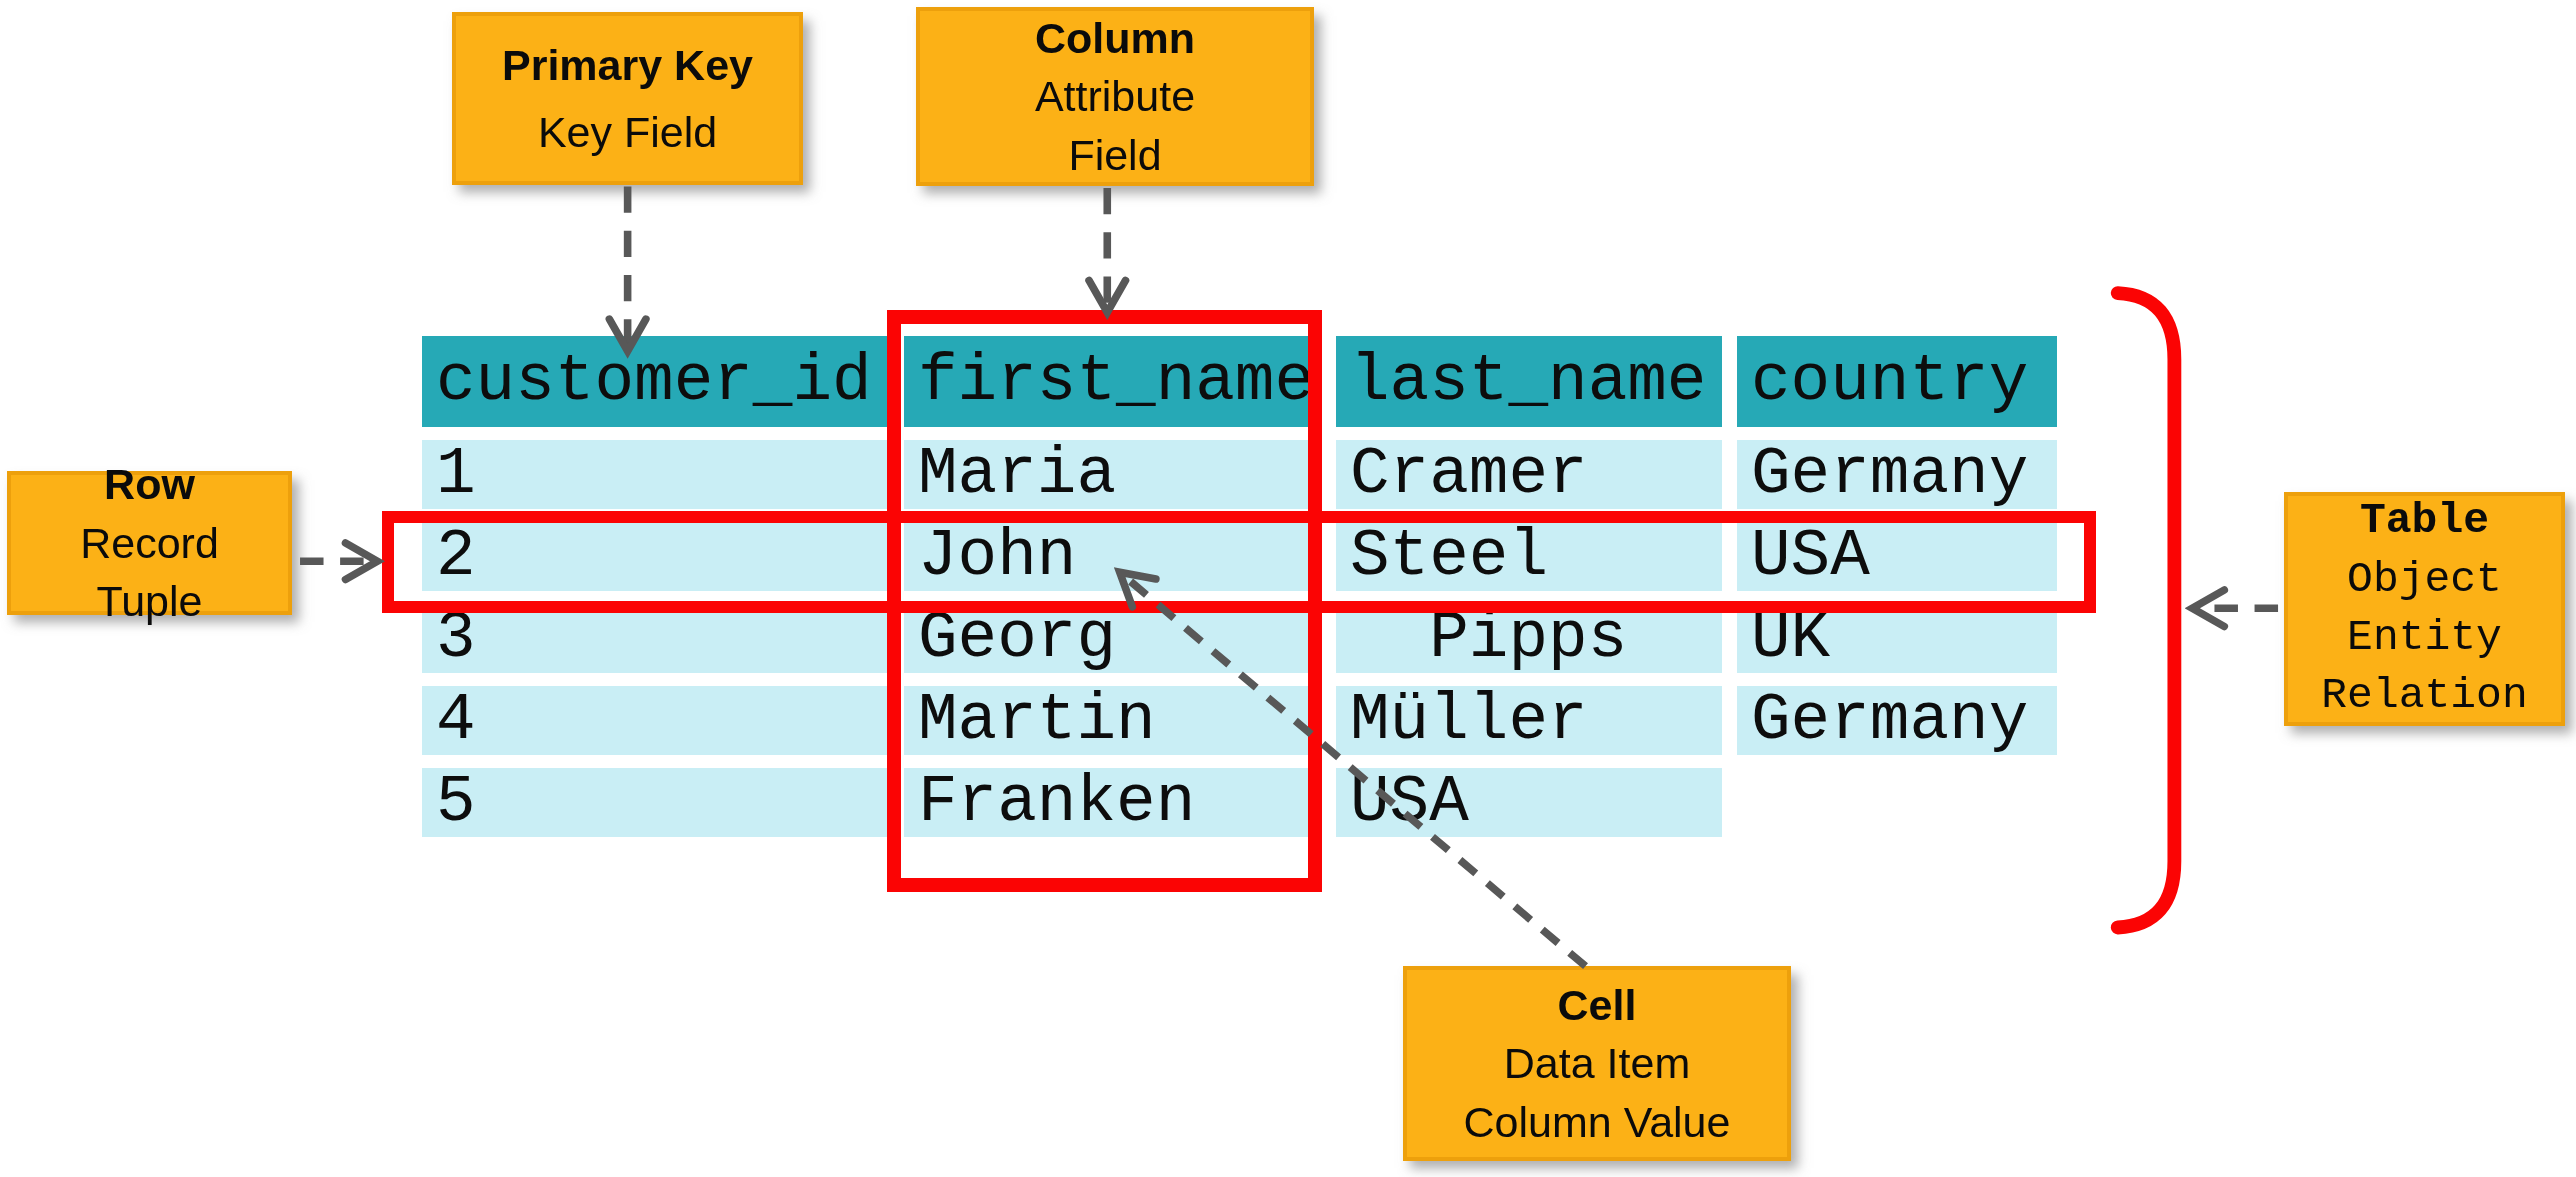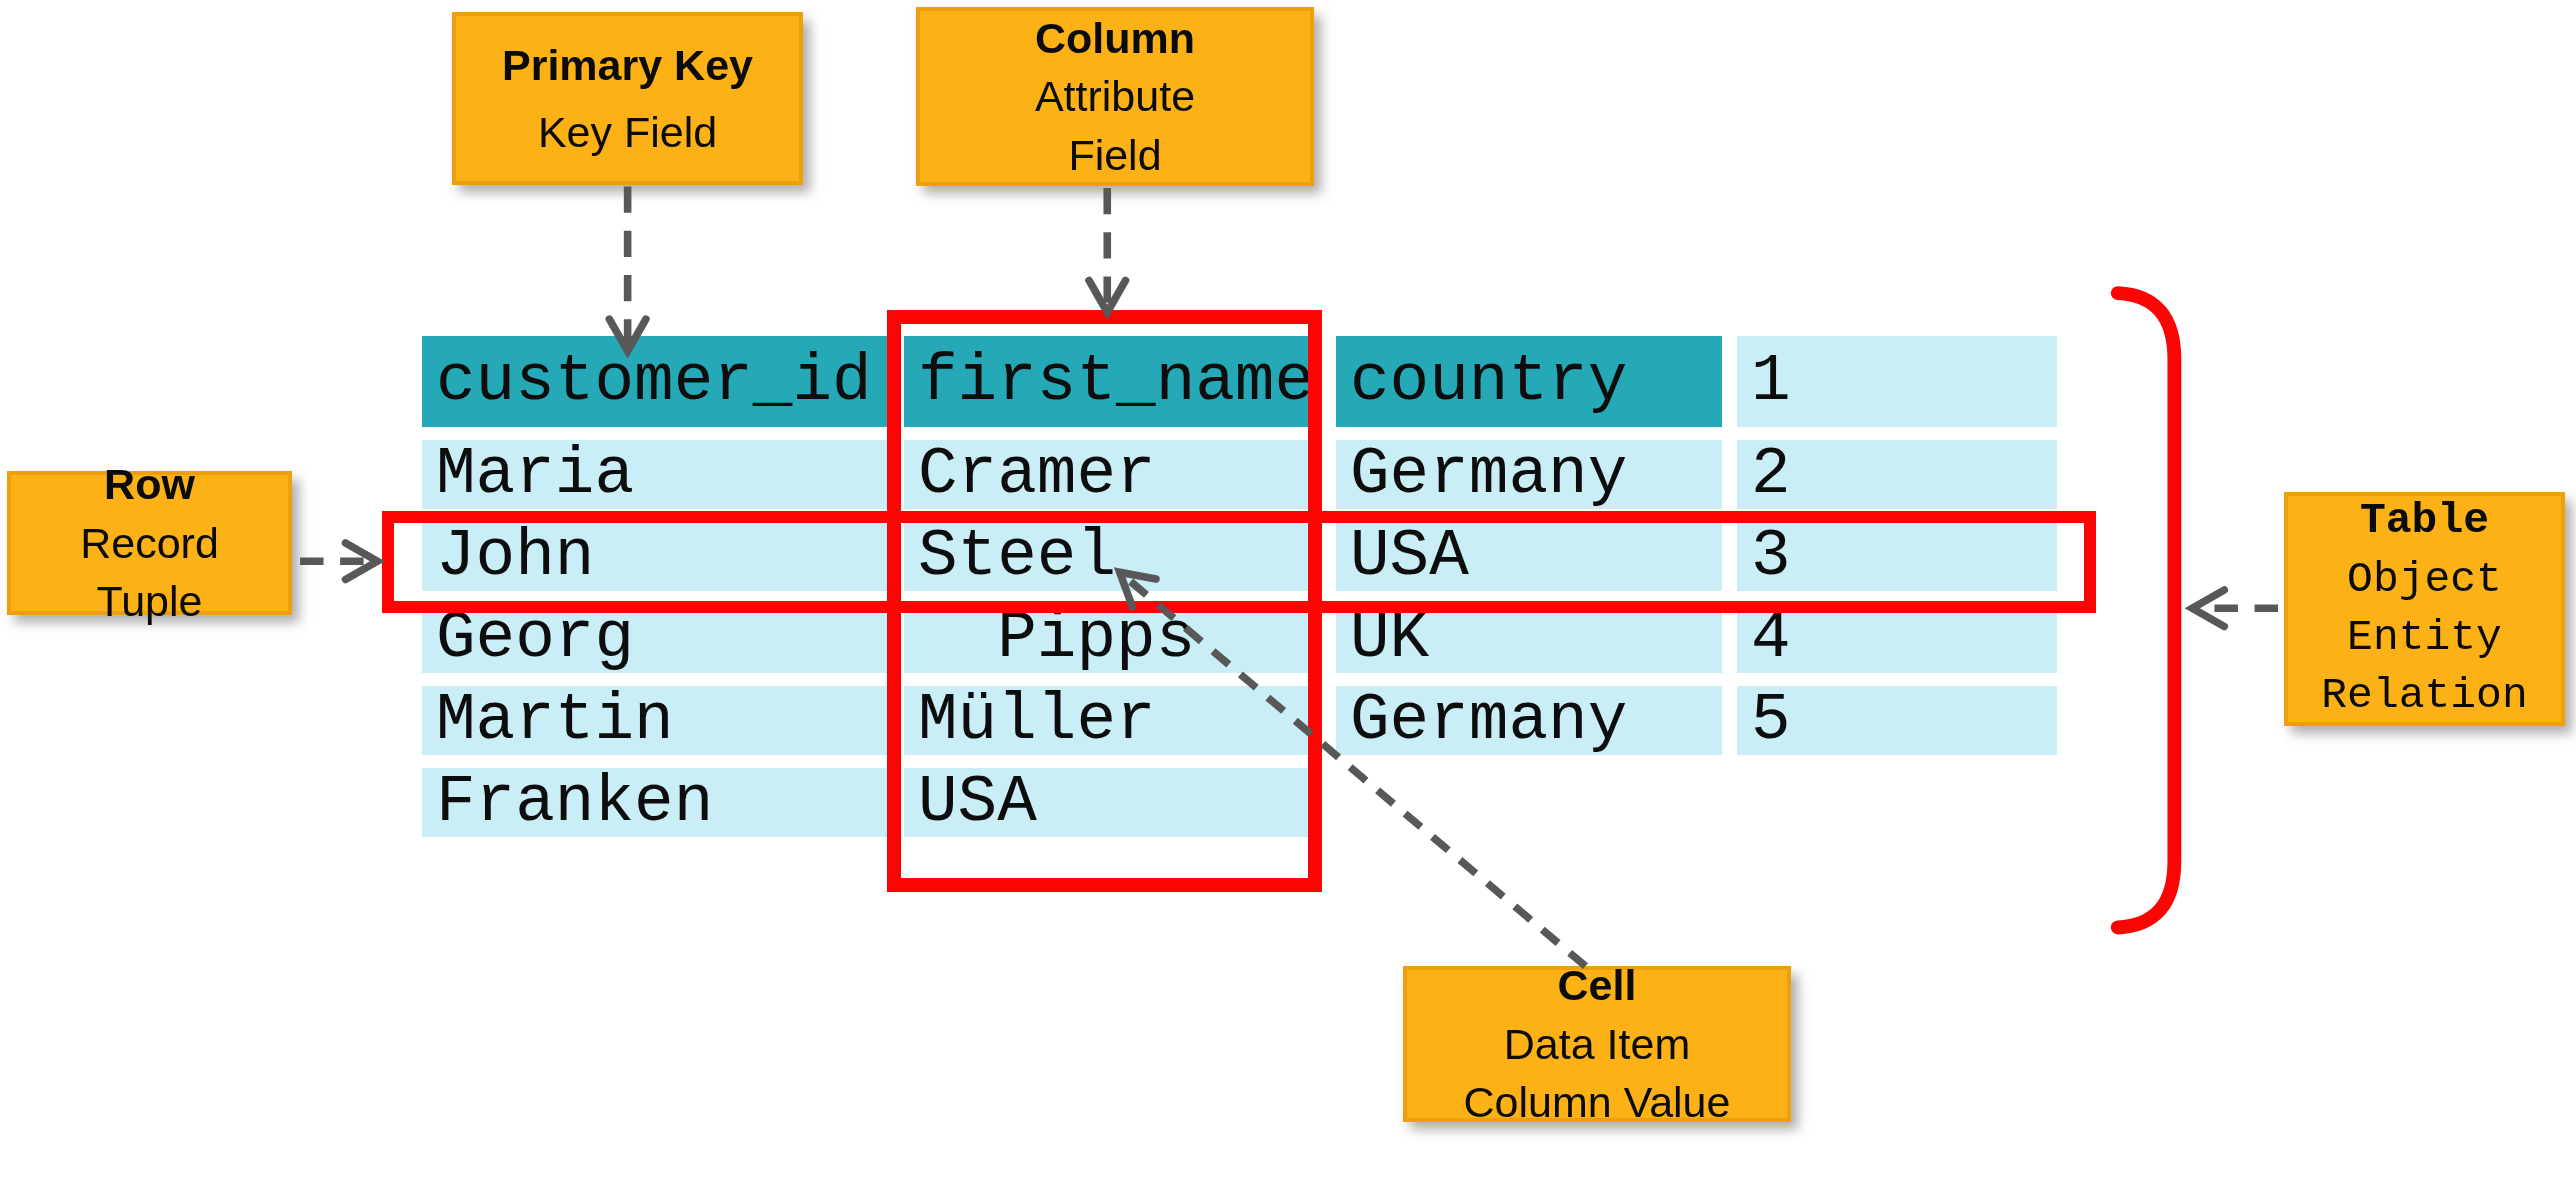--- a/index.html
+++ b/index.html
@@ -21,21 +21,21 @@
     text-align:center;color:#0b0b0b;
     font-size:43px;line-height:1.36;
     box-sizing:border-box;
   }
   .callout .t{font-weight:bold;}
 
   #co-pk   {left:452px;  top:12.4px;   width:351px; height:173px;gap:8px;}
   #co-col  {left:916px; top:7px;   width:398px; height:179px;}
   #co-row  {left:7px;   top:471px;  width:285px; height:144px;}
   #co-table{left:2284px; top:492px;  width:281px; height:234px;font-family:Liberation Mono, monospace;}
-  #co-cell {left:1403px; top:966px; width:388px; height:156px;justify-content:center;}
+  #co-cell {left:1403px; top:966px; width:388px; height:195px;justify-content:center;}
 
   
   .db-table{
     position:absolute;left:422px;top:336px;
     display:grid;
     grid-template-columns:467px 417px 386px 320px;
     grid-template-rows:91px repeat(5,69px);
     column-gap:15px;row-gap:13px;
   }
   .db-table .th,.db-table .td{
@@ -86,20 +86,21 @@
 
   <div class="callout" id="co-cell">
     <div class="t">Cell</div>
     <div>Data Item</div>
     <div>Column Value</div>
   </div>
 
   <div class="db-table" id="db-table">
       <div class="th">customer_id</div>
       <div class="th">first_name</div>
+      <div class="th">last_name</div>
       <div class="th">country</div>
       <div class="td">1</div>
       <div class="td">Maria</div>
       <div class="td">Cramer</div>
       <div class="td">Germany</div>
       <div class="td">2</div>
       <div class="td">John</div>
       <div class="td">Steel</div>
       <div class="td">USA</div>
       <div class="td">3</div>

